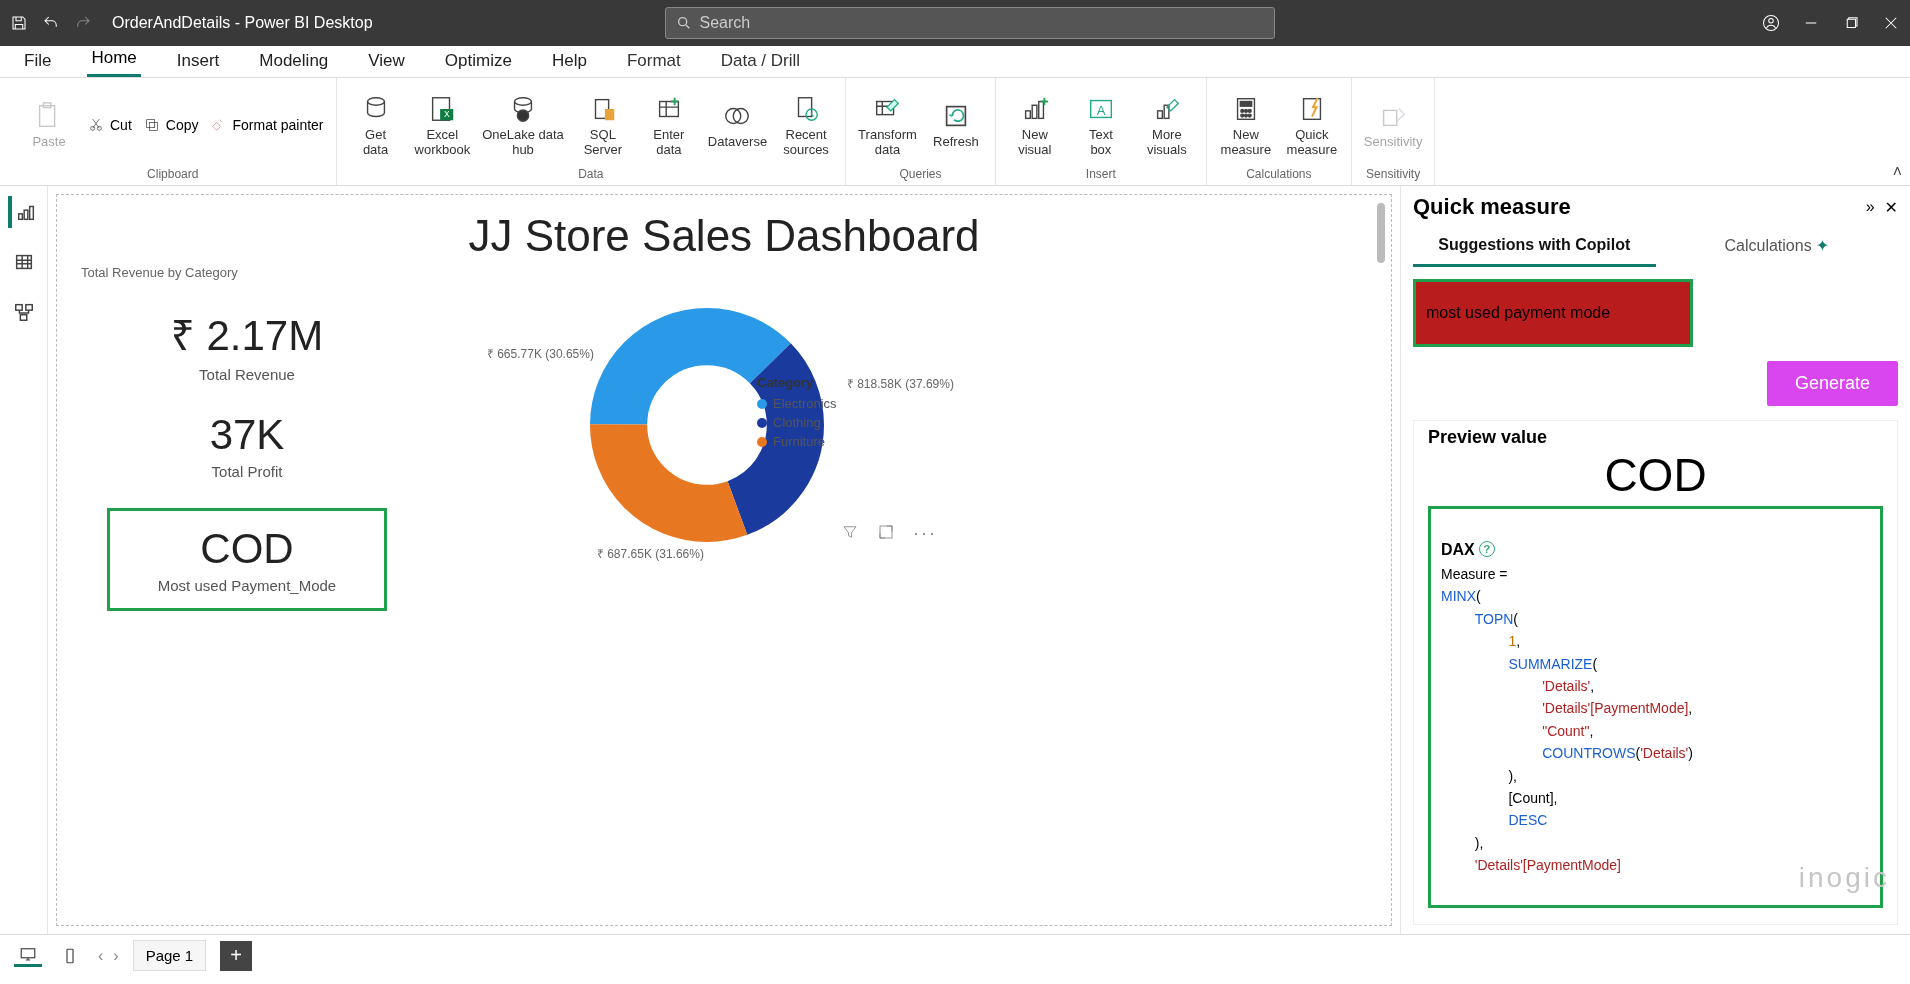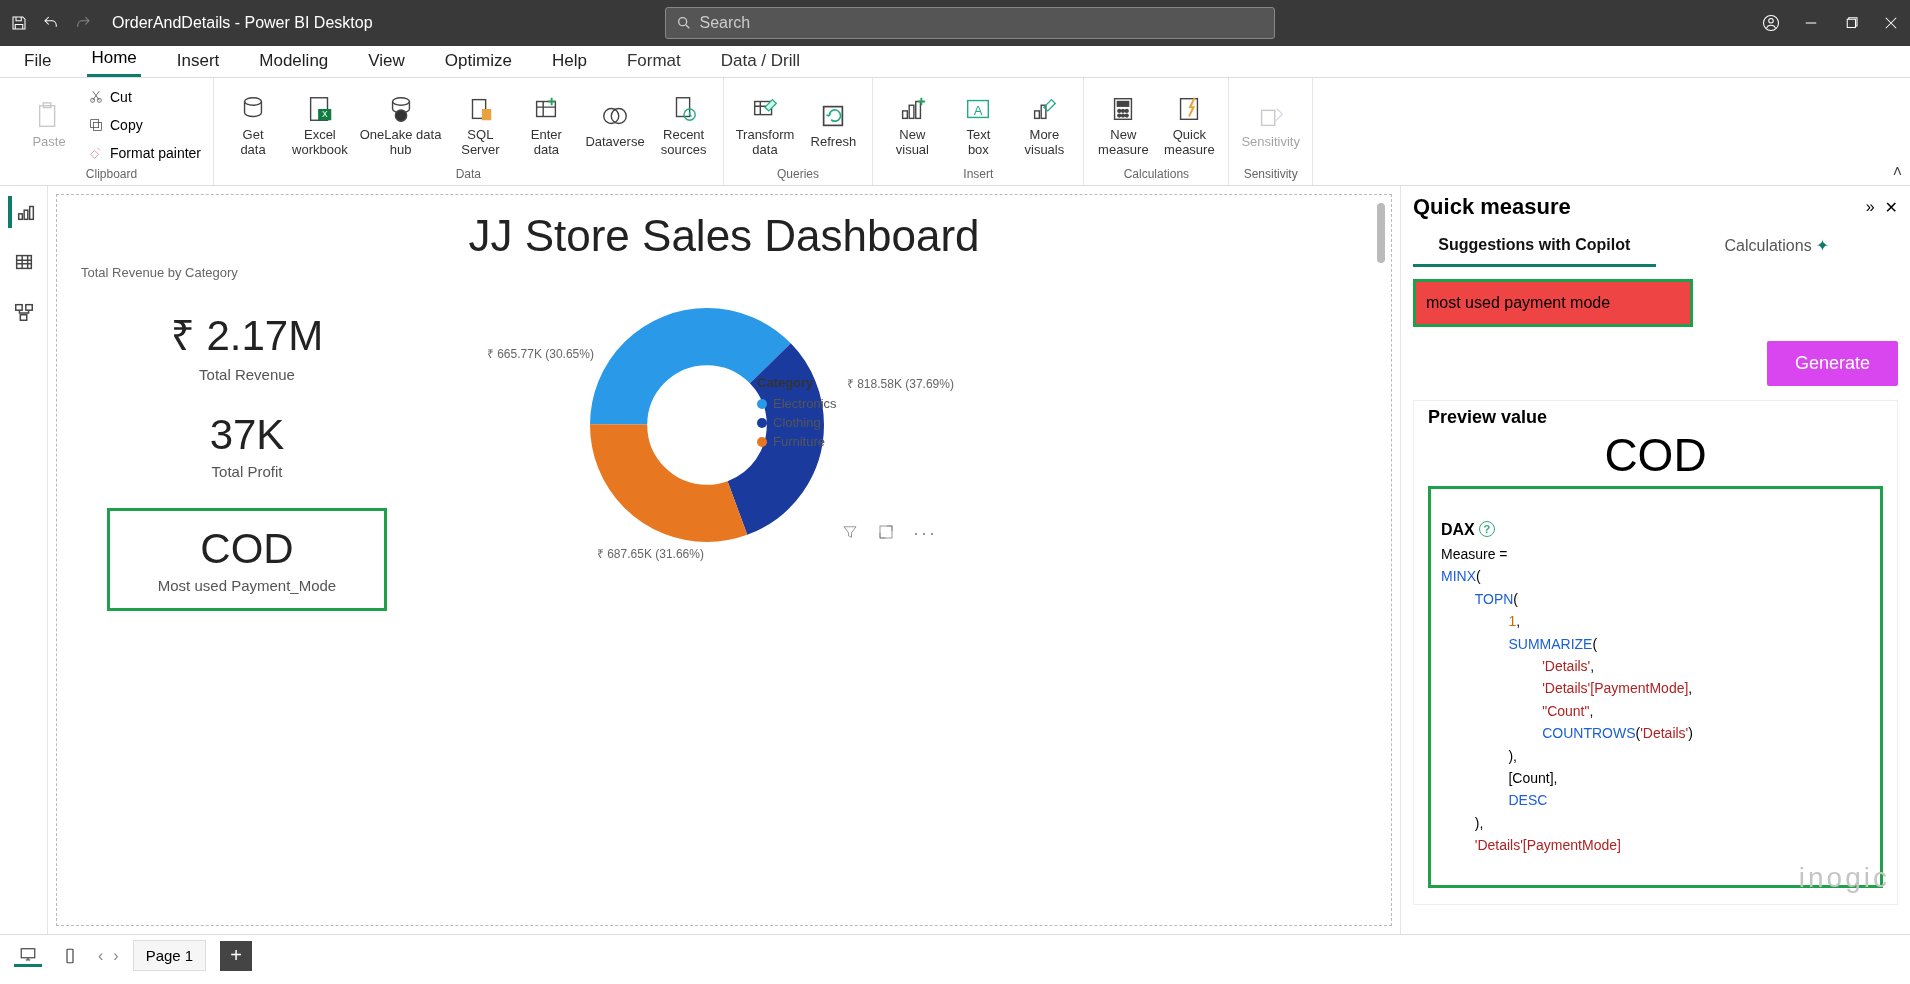--- a/index.html
+++ b/index.html
@@ -23,21 +23,21 @@
   
   .ribbon { height: 108px; border-bottom: 1px solid #ddd; display: flex; align-items: stretch; padding-left: 10px; position: relative; }
   .rgrp { border-right: 1px solid #e5e5e5; padding: 4px 12px 2px 12px; display: flex; flex-direction: column; }
   .rgrp .controls { flex: 1; display: flex; align-items: center; gap: 12px; }
   .rgrp .label { font-size: 12px; color: #666; text-align: center; padding-bottom: 2px; }
   .rbtn { display: flex; flex-direction: column; align-items: center; gap: 2px; font-size: 13px; color: #333; cursor: pointer; min-width: 54px; }
   .rbtn .icon { width: 34px; height: 34px; display: flex; align-items: center; justify-content: center; }
   .rbtn .icon svg { width: 30px; height: 30px; }
   .rbtn .lbl { text-align: center; line-height: 1.1; white-space: pre-line; }
   .rbtn.disabled { opacity: .45; }
-  .paste-col { display: flex; flex-direction: column; gap: 12px; }
+  .paste-col { display: flex; flex-direction: row; gap: 12px; }
   .paste-small { display: flex; align-items: center; gap: 6px; font-size: 14px; cursor: pointer; }
   .paste-small svg { width: 16px; height: 16px; }
   .ribbon-collapse { position: absolute; right: 8px; bottom: 4px; font-size: 16px; color: #444; cursor: pointer; }
 
   
   .main { display: flex; height: calc(984px - 46px - 40px - 108px - 42px); }
   .leftbar { width: 48px; background: #fff; border-right: 1px solid #e5e5e5; display: flex; flex-direction: column; align-items: center; padding-top: 10px; gap: 18px; }
   .leftbar .lb-item { width: 32px; height: 32px; display: flex; align-items: center; justify-content: center; cursor: pointer; }
   .leftbar .lb-item.active { border-left: 4px solid #0f7b6c; }
   .leftbar svg { width: 22px; height: 22px; stroke: #444; fill: none; stroke-width: 1.6; }
@@ -69,21 +69,21 @@
 
   
   .rpane { width: 510px; border-left: 1px solid #e5e5e5; display: flex; flex-direction: column; padding: 8px 12px 0 12px; position: relative; }
   .rpane .hdr { display: flex; align-items: center; justify-content: space-between; }
   .rpane .hdr h2 { font-size: 22px; font-weight: 600; }
   .rpane .hdr .hdr-icons { display: flex; gap: 10px; font-size: 16px; cursor: pointer; }
   .rpane .tabs { display: flex; margin-top: 6px; }
   .rpane .tab { flex: 1; text-align: center; font-size: 16px; padding: 10px 4px; color: #555; cursor: pointer; }
   .rpane .tab .spark { color: #0f7b6c; margin-left: 4px; }
   .rpane .tab.active { color: #111; font-weight: 600; border-bottom: 3px solid #0f7b6c; }
-  .copilot-input { border: 3px solid #1fa04a; padding: 12px 10px; font-size: 16px; margin-top: 12px; background: #ef4444; width: 280px; }
+  .copilot-input { border: 3px solid #1fa04a; padding: 22px 10px; font-size: 16px; margin-top: 12px; background: #b91c1c; width: 280px; }
   .generate-row { display: flex; justify-content: flex-end; margin-top: 14px; }
   .generate-btn { background: #d946ef; color: #fff; font-size: 18px; border: none; padding: 12px 28px; cursor: pointer; border-radius: 2px; }
   .preview-block { margin-top: 14px; background: #fff; border: 1px solid #eee; }
   .preview-block .pv-title { font-size: 18px; font-weight: 600; padding: 6px 14px 0 14px; }
   .pv-value { text-align: center; font-size: 46px; font-weight: 300; }
   .dax-box { border: 3px solid #1fa04a; margin: 4px 14px 16px 14px; padding: 6px 10px; font-family: Consolas, monospace; font-size: 14px; line-height: 1.6; white-space: pre; overflow: hidden; }
   .dax-title { font-weight: 700; font-family: "Segoe UI"; font-size: 16px; }
   .dax-title .q { display: inline-block; width: 16px; height: 16px; border: 1.5px solid #3a7; border-radius: 50%; color: #3a7; font-size: 11px; text-align: center; line-height: 14px; margin-left: 4px; vertical-align: 2px; }
   .kw { color: #1a5fd6; }
   .num { color: #c07000; }

